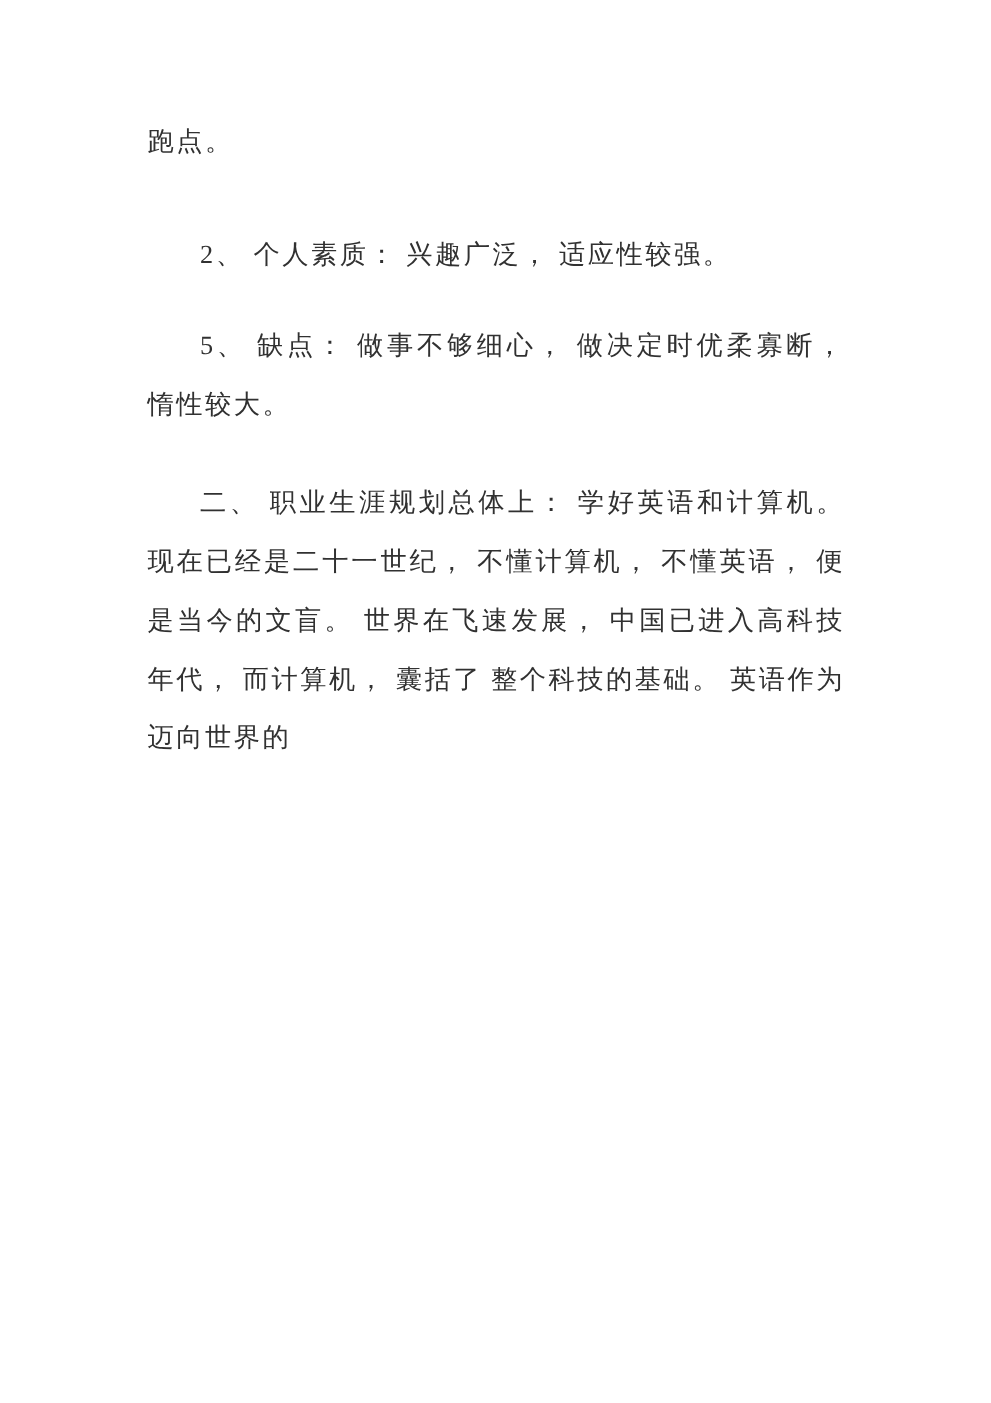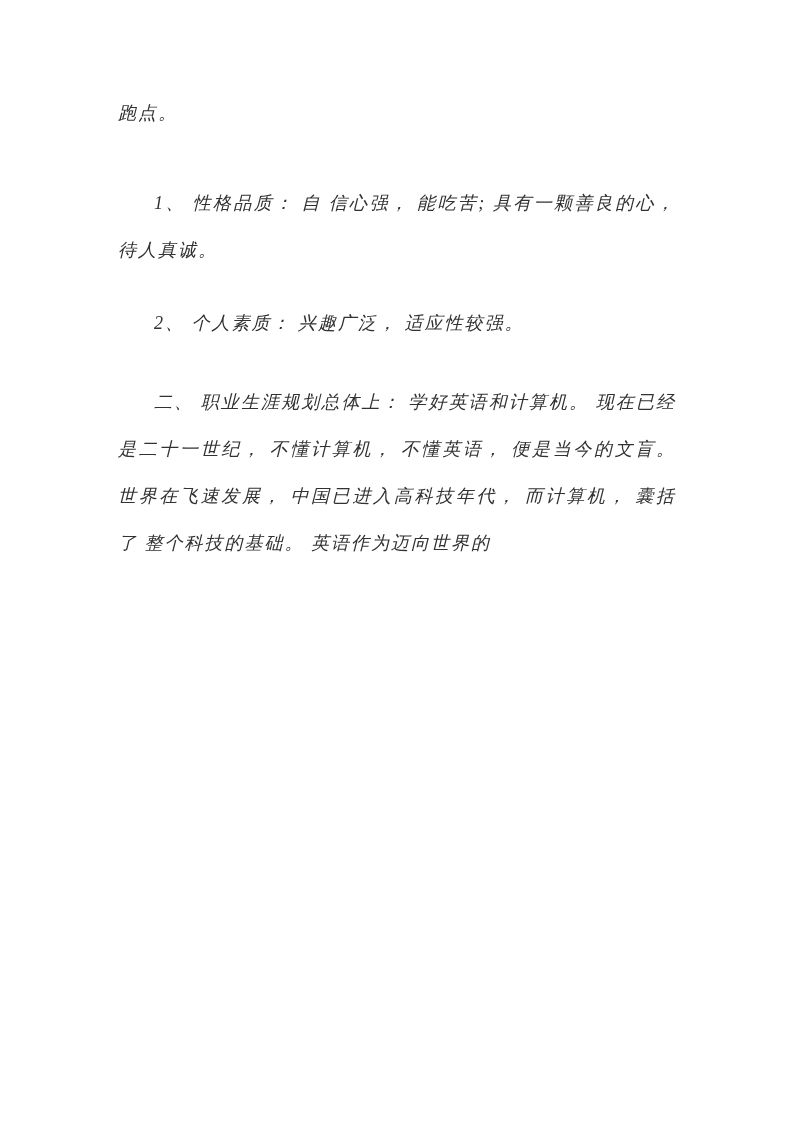--- a/index.html
+++ b/index.html
@@ -13,26 +13,25 @@
     height: 1122px;
     margin: 0 auto;
     background: #ffffff;
     box-sizing: border-box;
     padding: 90px 117px 40px 118px;
     overflow: hidden;
     font-family: "Liberation Serif", "DejaVu Serif", serif;
   }
   .doc-body {
     color: #313131;
-    font-size: 18px;
+    font-size: 21px;
     line-height: 47px;
     letter-spacing: 2px;
     text-align: justify;
     text-justify: inter-ideograph;
-    font-style: italic;
   }
   .doc-body p {
     margin: 0 0 32px 0;
     text-indent: 2em;
   }
   .doc-body p.no-indent {
     text-indent: 0;
   }
   
   .doc-body p:nth-of-type(1) { margin-bottom: 43px; }
@@ -40,17 +39,17 @@
   .doc-body p:nth-of-type(5) { margin-bottom: 35px; }
   .doc-body p:nth-of-type(7) { margin-bottom: 34px; }
   .doc-body p:nth-of-type(8) { margin-bottom: 12px; }
 </style>
 </head>
 <body>
 
 <div class="page">
   <div class="doc-body">
     <p class="no-indent">跑点。</p>
-    <p>1、 性格品质： 自 信心强， 能吃苦; 具有一颗善良的心， 待人真诚。</p>
     <p>2、 个人素质： 兴趣广泛， 适应性较强。</p>
+    <p>5、 缺点： 做事不够细心， 做决定时优柔寡断， 惰性较大。</p>
     <p>二、 职业生涯规划总体上： 学好英语和计算机。 现在已经是二十一世纪， 不懂计算机， 不懂英语， 便是当今的文盲。 世界在飞速发展， 中国已进入高科技年代， 而计算机， 囊括了 整个科技的基础。 英语作为迈向世界的</p>
   </div>
 </div>
 
 </body></html>

